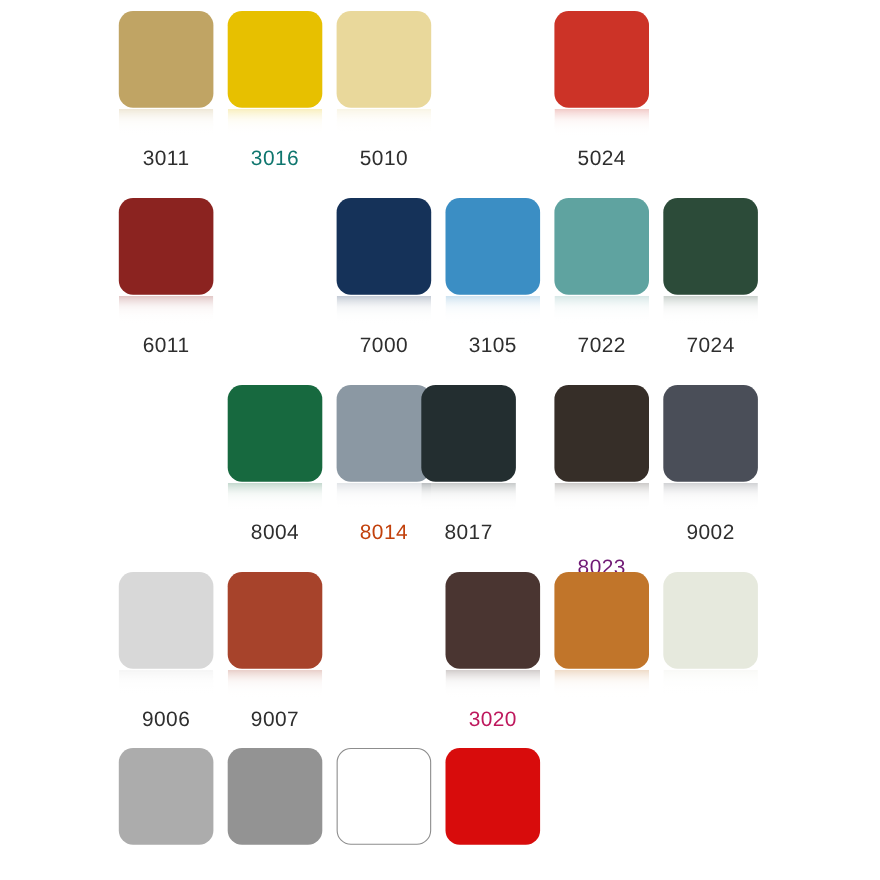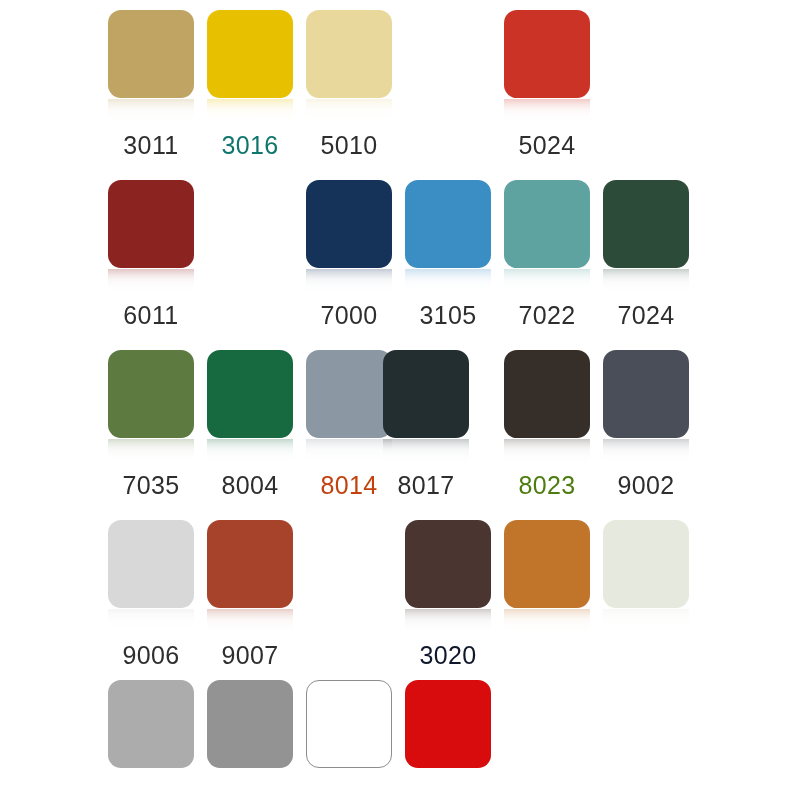--- a/index.html
+++ b/index.html
@@ -75,21 +75,21 @@
     background: linear-gradient(to bottom, rgba(255,255,255,0.28) 0%, rgba(255,255,255,0.72) 45%, #ffffff 100%);
     pointer-events: none;
   }
 
   .chip-label {
     position: absolute;
     left: -7px;
     top: 134px;
     width: 100px;
     text-align: center;
-    font-size: 25px;
+    font-size: 19px;
     line-height: 22px;
     color: #2e2e2e;
     letter-spacing: 0.4px;
     white-space: nowrap;
   }
 
   
   .swatch-row.last .swatch-cell { height: 90px; }
   .swatch-row.last .chip { top: 0; }
 </style>
@@ -149,26 +149,20 @@
         <div class="chip-label" style="color: rgb(46, 46, 46);">7022</div>
       </div>
       <div class="swatch-cell" style="left: 603px;">
         <div class="chip" style="background: rgb(44, 75, 57);"></div>
         <div class="reflection" style="background: rgb(44, 75, 57);"></div>
         <div class="reflection-veil"></div>
         <div class="chip-label" style="color: rgb(46, 46, 46);">7024</div>
       </div>
     </div>
     <div class="swatch-row" style="top: 340px;">
-      <div class="swatch-cell" style="left: 108px;">
-        <div class="chip" style="background: rgb(93, 122, 65);"></div>
-        <div class="reflection" style="background: rgb(93, 122, 65);"></div>
-        <div class="reflection-veil"></div>
-        <div class="chip-label" style="color: rgb(46, 46, 46);">7035</div>
-      </div>
       <div class="swatch-cell" style="left: 207px;">
         <div class="chip" style="background: rgb(23, 105, 63);"></div>
         <div class="reflection" style="background: rgb(23, 105, 63);"></div>
         <div class="reflection-veil"></div>
         <div class="chip-label" style="color: rgb(46, 46, 46);">8004</div>
       </div>
       <div class="swatch-cell" style="left: 306px;">
         <div class="chip" style="background: rgb(139, 152, 163);"></div>
         <div class="reflection" style="background: rgb(139, 152, 163);"></div>
         <div class="reflection-veil"></div>
@@ -177,21 +171,21 @@
       <div class="swatch-cell" style="left: 383px;">
         <div class="chip" style="background: rgb(35, 46, 48);"></div>
         <div class="reflection" style="background: rgb(35, 46, 48);"></div>
         <div class="reflection-veil"></div>
         <div class="chip-label" style="color: rgb(46, 46, 46);">8017</div>
       </div>
       <div class="swatch-cell" style="left: 504px;">
         <div class="chip" style="background: rgb(54, 46, 40);"></div>
         <div class="reflection" style="background: rgb(54, 46, 40);"></div>
         <div class="reflection-veil"></div>
-        <div class="chip-label" style="color: #4d7c0f;">8023</div>
+        <div class="chip-label" style="color: #701a75; margin-top: 32px;">8023</div>
       </div>
       <div class="swatch-cell" style="left: 603px;">
         <div class="chip" style="background: rgb(74, 78, 88);"></div>
         <div class="reflection" style="background: rgb(74, 78, 88);"></div>
         <div class="reflection-veil"></div>
         <div class="chip-label" style="color: rgb(46, 46, 46);">9002</div>
       </div>
     </div>
     <div class="swatch-row" style="top: 510px;">
       <div class="swatch-cell" style="left: 108px;">
@@ -203,21 +197,21 @@
       <div class="swatch-cell" style="left: 207px;">
         <div class="chip" style="background: rgb(167, 67, 43);"></div>
         <div class="reflection" style="background: rgb(167, 67, 43);"></div>
         <div class="reflection-veil"></div>
         <div class="chip-label" style="color: rgb(46, 46, 46);">9007</div>
       </div>
       <div class="swatch-cell" style="left: 405px;">
         <div class="chip" style="background: rgb(74, 53, 49);"></div>
         <div class="reflection" style="background: rgb(74, 53, 49);"></div>
         <div class="reflection-veil"></div>
-        <div class="chip-label" style="color: #0f172a;">3020</div>
+        <div class="chip-label" style="color: #be185d;">3020</div>
       </div>
       <div class="swatch-cell" style="left: 504px;">
         <div class="chip" style="background: rgb(193, 117, 42);"></div>
         <div class="reflection" style="background: rgb(193, 117, 42);"></div>
         <div class="reflection-veil"></div>
       </div>
       <div class="swatch-cell" style="left: 603px;">
         <div class="chip" style="background: rgb(230, 233, 221);"></div>
         <div class="reflection" style="background: rgb(230, 233, 221);"></div>
         <div class="reflection-veil"></div>

